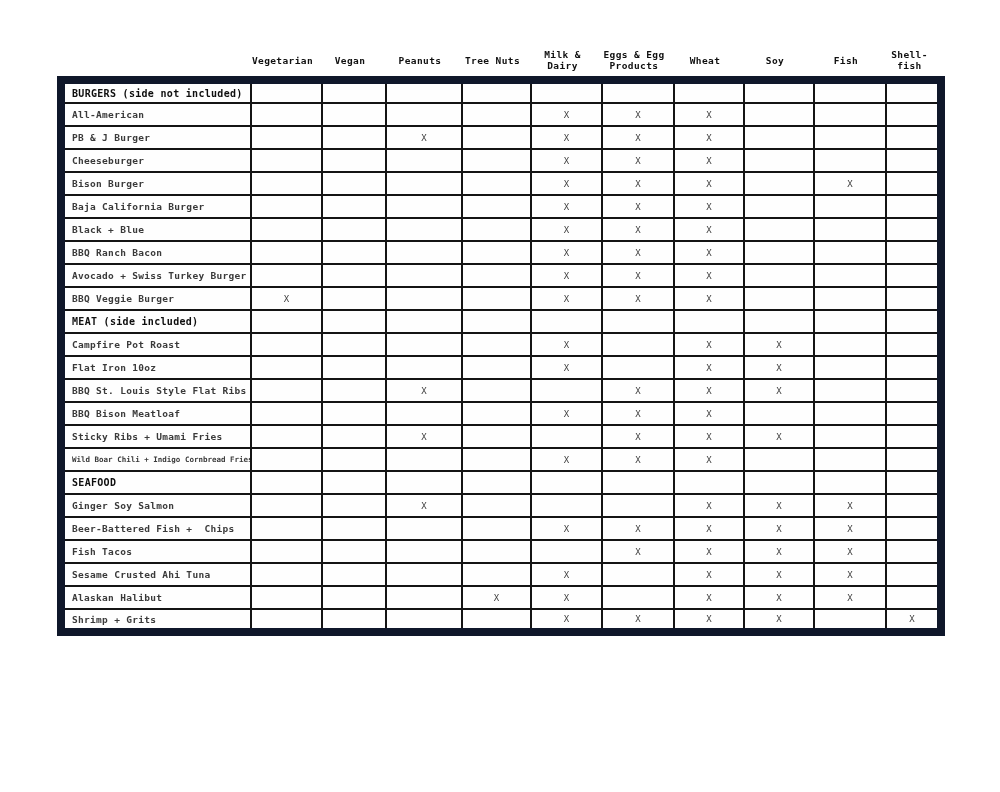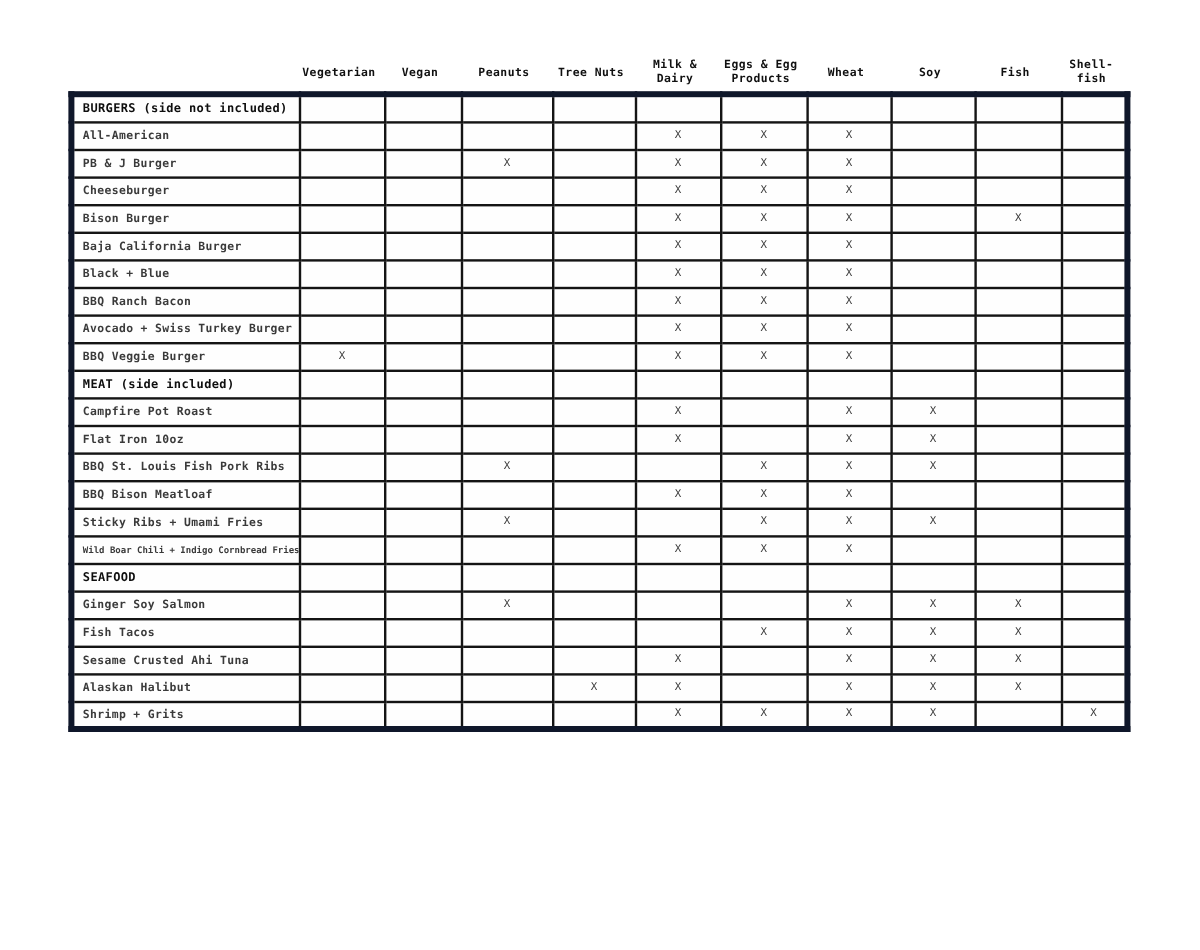--- a/index.html
+++ b/index.html
@@ -32,21 +32,21 @@
   }
 
   
   table.allergen {
     position: absolute;
     left: 57px; top: 76px;
     width: 880px;
     border-collapse: collapse;
     table-layout: fixed;
     background: #fefefe;
-    border: 5px solid #0f172a;
+    border: 8px solid #0f172a;
   }
   table.allergen col.c-name  { width: 190px; }
   table.allergen col.c-veg   { width: 71px; }
   table.allergen col.c-vegan { width: 64px; }
   table.allergen col.c-pea   { width: 76px; }
   table.allergen col.c-tree  { width: 69px; }
   table.allergen col.c-milk  { width: 71px; }
   table.allergen col.c-egg   { width: 72px; }
   table.allergen col.c-wheat { width: 70px; }
   table.allergen col.c-soy   { width: 70px; }
@@ -286,21 +286,21 @@
           <td class="mark-cell"></td>
           <td class="mark-cell"></td>
           <td class="mark-cell">X</td>
           <td class="mark-cell"></td>
           <td class="mark-cell">X</td>
           <td class="mark-cell">X</td>
           <td class="mark-cell"></td>
           <td class="mark-cell"></td>
         </tr>
         <tr>
-          <td class="name-cell">BBQ St. Louis Fish Pork Ribs</td>
+          <td class="name-cell">BBQ St. Louis Style Flat Ribs</td>
           <td class="mark-cell"></td>
           <td class="mark-cell"></td>
           <td class="mark-cell">X</td>
           <td class="mark-cell"></td>
           <td class="mark-cell"></td>
           <td class="mark-cell">X</td>
           <td class="mark-cell">X</td>
           <td class="mark-cell">X</td>
           <td class="mark-cell"></td>
           <td class="mark-cell"></td>
@@ -364,20 +364,33 @@
           <td class="mark-cell">X</td>
           <td class="mark-cell"></td>
           <td class="mark-cell"></td>
           <td class="mark-cell"></td>
           <td class="mark-cell">X</td>
           <td class="mark-cell">X</td>
           <td class="mark-cell">X</td>
           <td class="mark-cell"></td>
         </tr>
         <tr>
+          <td class="name-cell">Beer-Battered Fish +  Chips</td>
+          <td class="mark-cell"></td>
+          <td class="mark-cell"></td>
+          <td class="mark-cell"></td>
+          <td class="mark-cell"></td>
+          <td class="mark-cell">X</td>
+          <td class="mark-cell">X</td>
+          <td class="mark-cell">X</td>
+          <td class="mark-cell">X</td>
+          <td class="mark-cell">X</td>
+          <td class="mark-cell"></td>
+        </tr>
+        <tr>
           <td class="name-cell">Fish Tacos</td>
           <td class="mark-cell"></td>
           <td class="mark-cell"></td>
           <td class="mark-cell"></td>
           <td class="mark-cell"></td>
           <td class="mark-cell"></td>
           <td class="mark-cell">X</td>
           <td class="mark-cell">X</td>
           <td class="mark-cell">X</td>
           <td class="mark-cell">X</td>

